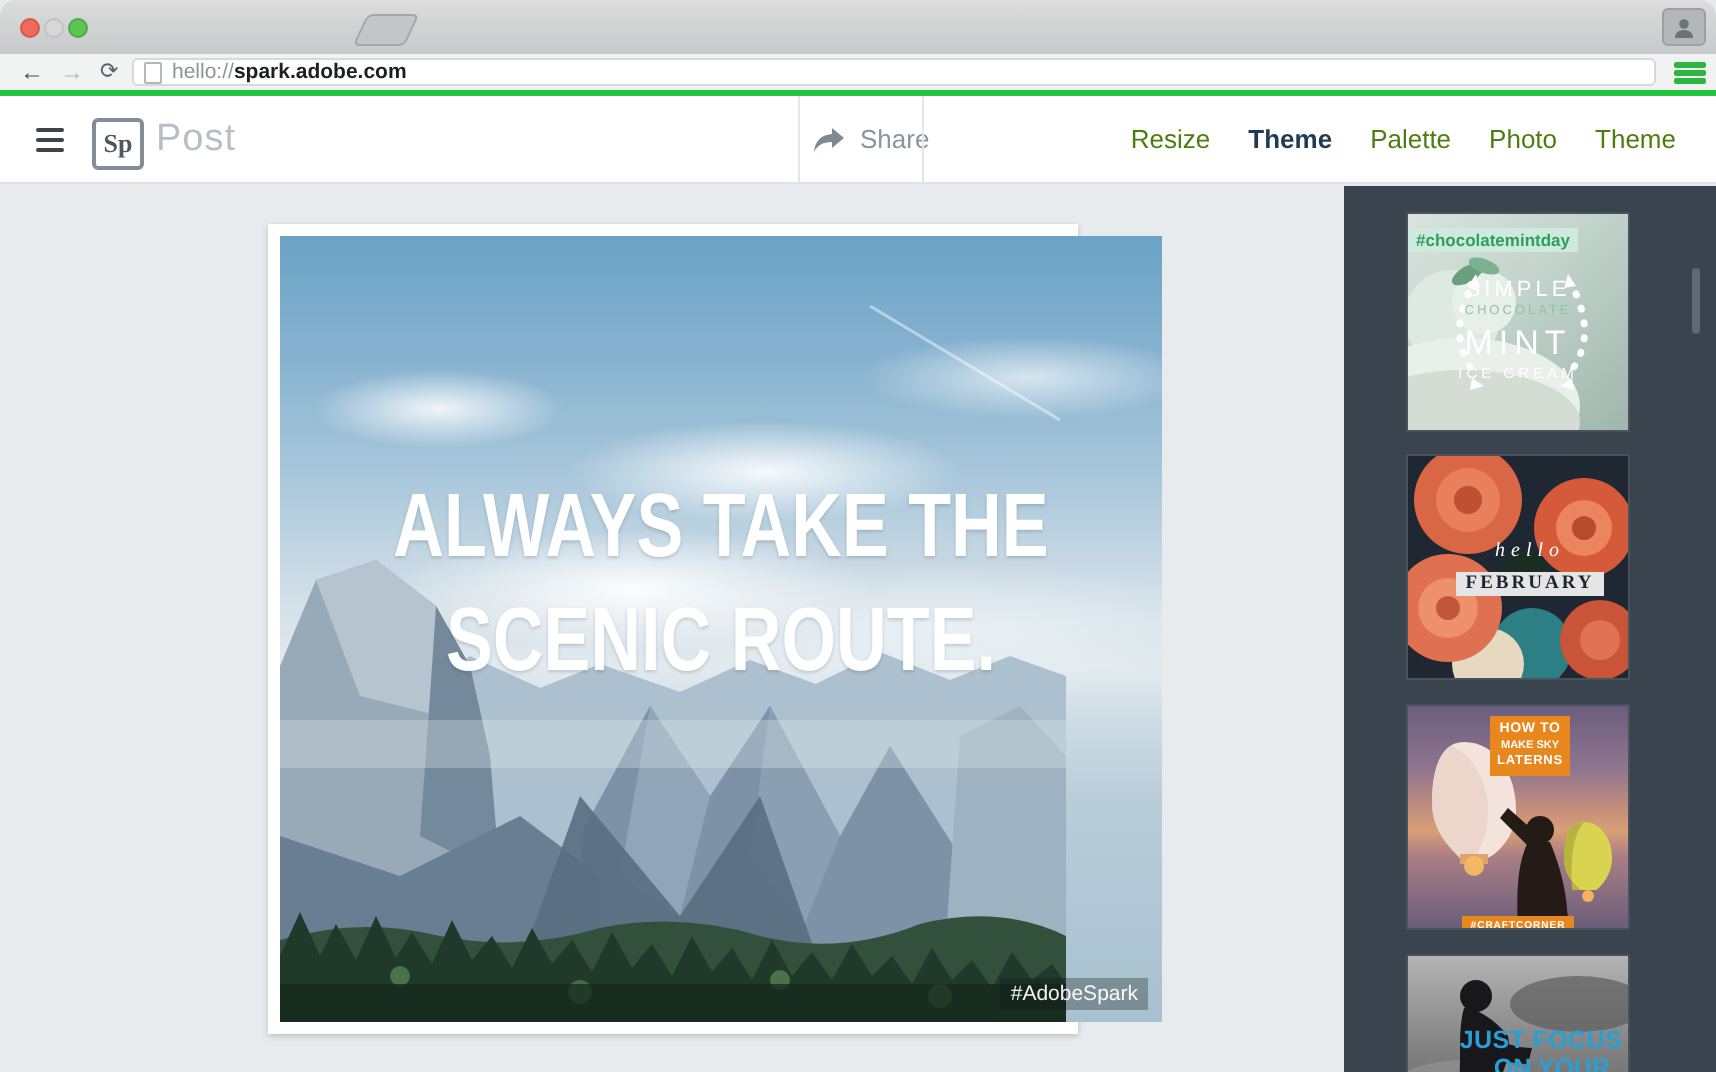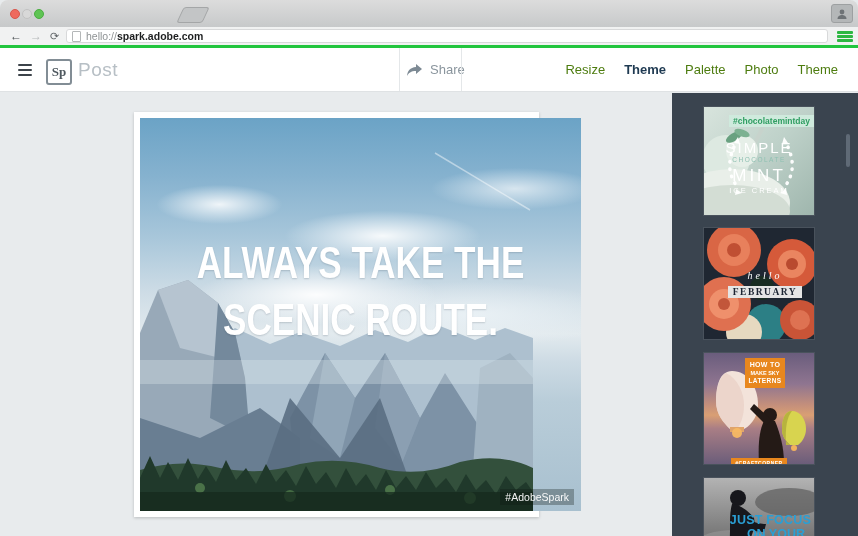--- a/index.html
+++ b/index.html
@@ -74,24 +74,24 @@
   .wm{position:absolute;right:7px;bottom:6px;font-size:10.5px;color:rgba(255,255,255,.95);background:rgba(12,24,18,.3);padding:2px 5px;}
 
   
   .sidebar{position:absolute;left:672px;top:0;right:0;bottom:0;background:#3a444f;overflow:hidden;}
   .thumb{position:absolute;left:32px;width:110px;overflow:hidden;cursor:pointer;box-shadow:0 0 0 1px rgba(255,255,255,.08);}
   .thumb svg{position:absolute;left:0;top:0;}
   .t1{top:14px;height:108px;}
   .t2{top:135px;height:111px;}
   .t3{top:260px;height:111px;}
   .t4{top:385px;height:110px;}
-  .badge{position:absolute;top:3px;left:0;right:0;text-align:right;}
+  .badge{position:absolute;top:3px;left:0;right:0;text-align:left;}
   .badge span{display:inline-block;background:#cfeadd;color:#2f9e62;font-size:8.5px;font-weight:bold;padding:1px 4px;}
   .mintstack{position:absolute;left:0;right:0;top:33px;text-align:center;color:#fff;line-height:1;}
-  .mint-l1{font-size:15px;letter-spacing:2px;}
+  .mint-l1{font-size:11px;letter-spacing:2px;}
   .mint-l2{font-size:6.5px;letter-spacing:1.5px;color:#8fc0b2;margin-top:2px;}
   .mint-l3{font-size:17px;letter-spacing:3px;margin-top:3px;font-weight:normal;}
   .mint-l4{font-size:7.5px;letter-spacing:2px;margin-top:3px;}
   .hellostack{position:absolute;left:12px;right:0;top:42px;text-align:center;}
   .hello-l1{font-family:"Liberation Serif",serif;font-style:italic;color:#fff;font-size:10px;letter-spacing:3px;}
   .hello-l2{display:inline-block;margin-top:0;background:#e5e5e5;color:#1d2533;font-family:"Liberation Serif",serif;
     font-weight:bold;font-size:9.5px;letter-spacing:1.5px;padding:1px 5px;}
   .lanternbox{position:absolute;left:41px;top:5px;width:38px;background:#e8871e;color:#fff;text-align:center;padding:3px 1px;line-height:1.25;}
   .lan-l1{font-size:7px;font-weight:bold;letter-spacing:.3px;}
   .lan-l2{font-size:5.5px;font-weight:bold;}

